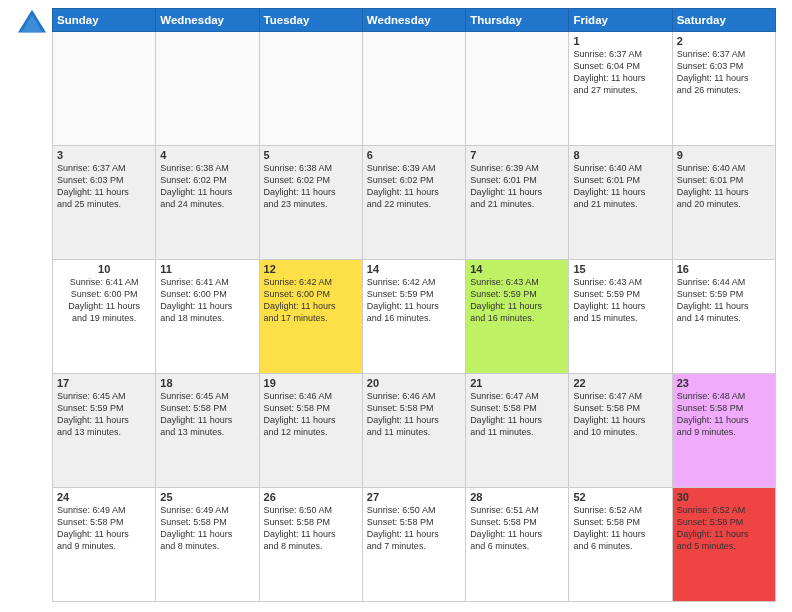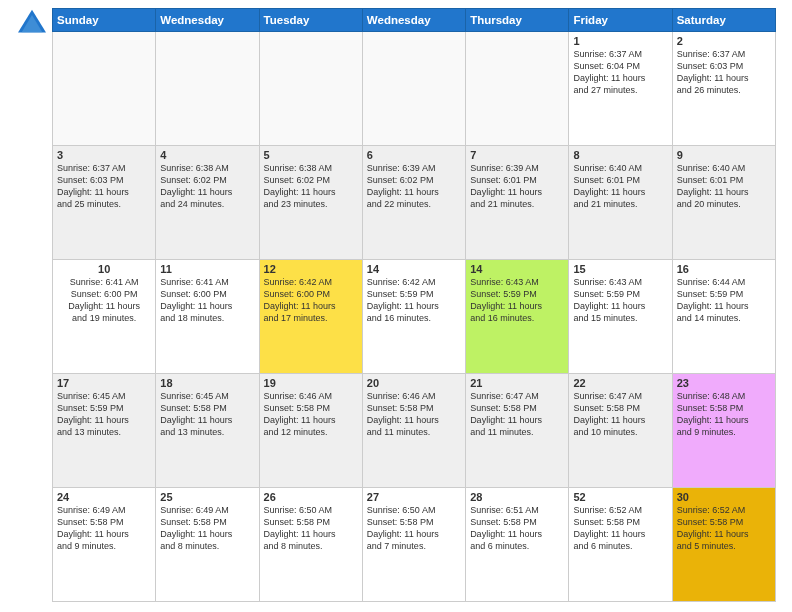--- a/index.html
+++ b/index.html
@@ -353,21 +353,21 @@
 Daylight: 11 hours
 and 6 minutes.</div>
           </td>
           <td style="background: rgb(255, 255, 255);">
             <span class="day-num">52</span>
             <div class="day-info" style="white-space: pre-line;">Sunrise: 6:52 AM
 Sunset: 5:58 PM
 Daylight: 11 hours
 and 6 minutes.</div>
           </td>
-          <td style="background: #eab308;">
+          <td style="background: #ef4444;">
             <span class="day-num">30</span>
             <div class="day-info" style="white-space: pre-line;">Sunrise: 6:52 AM
 Sunset: 5:58 PM
 Daylight: 11 hours
 and 5 minutes.</div>
           </td>
         </tr>
       </tbody>
   </table>
 </div>

